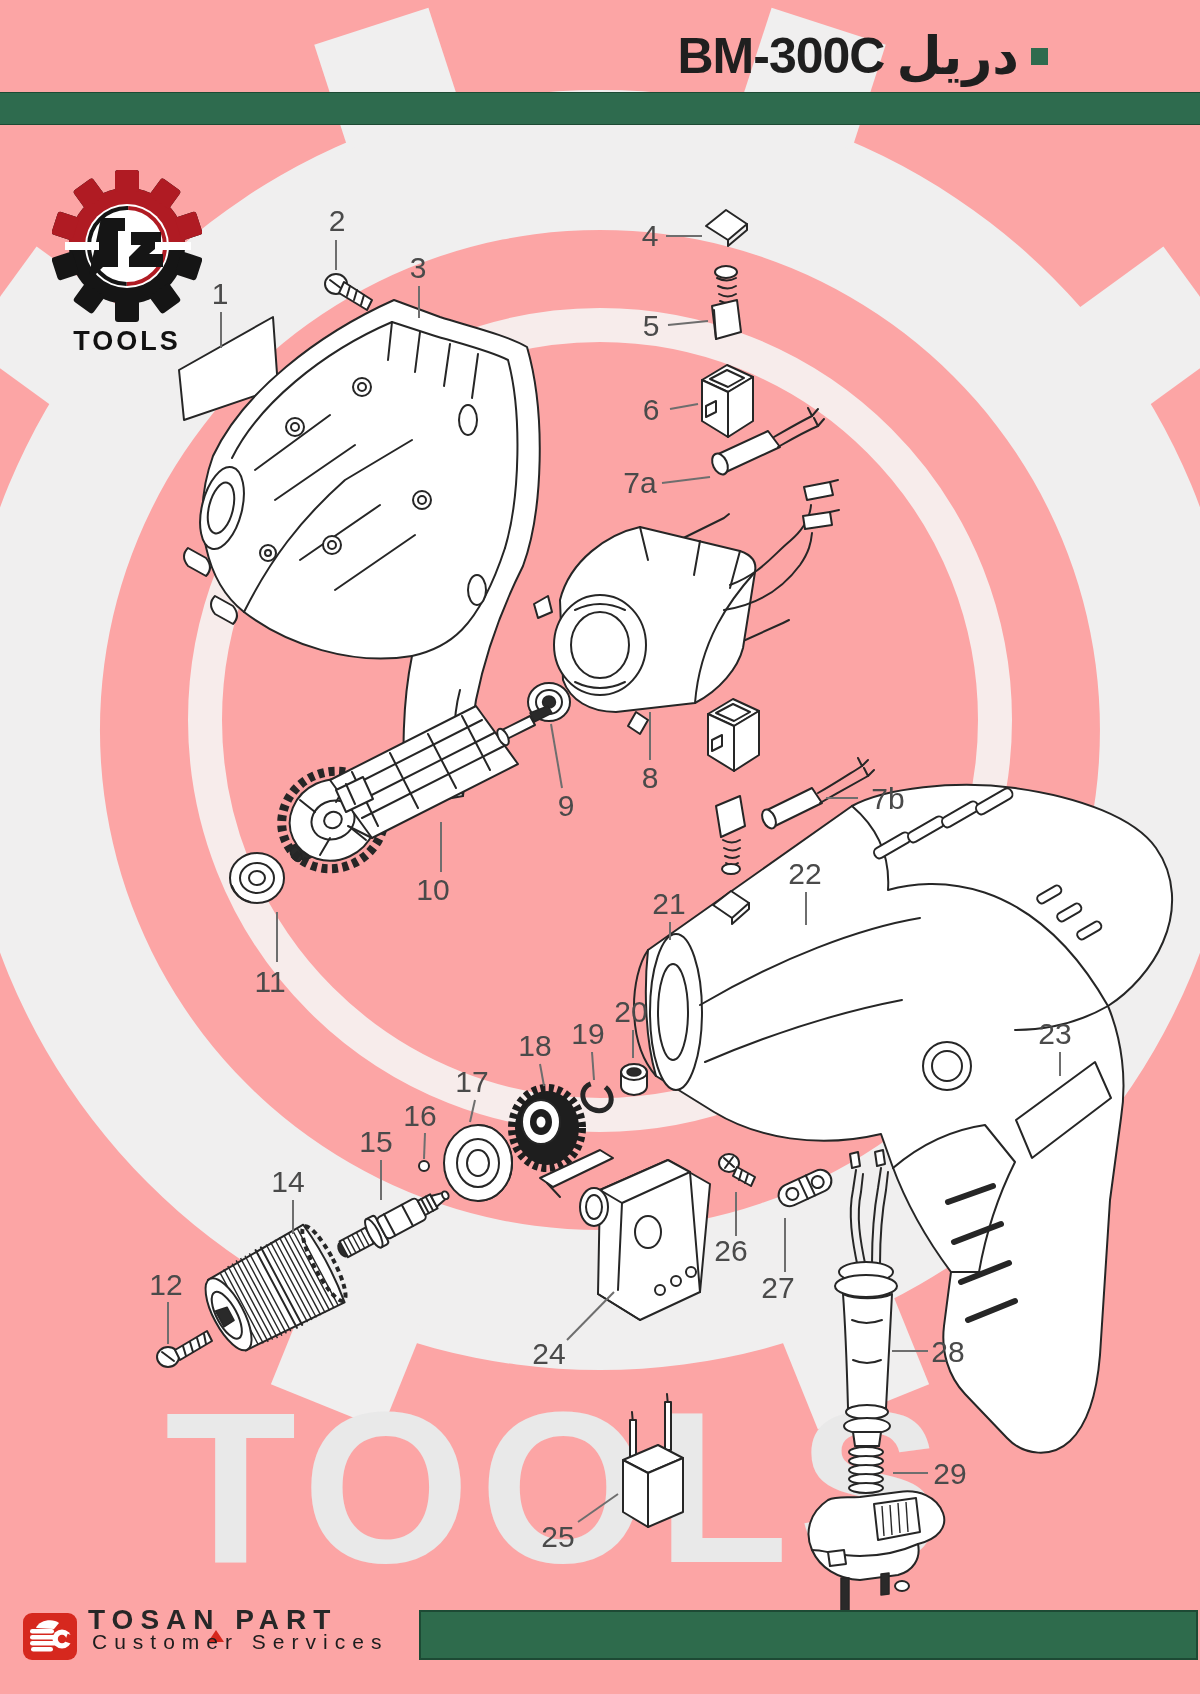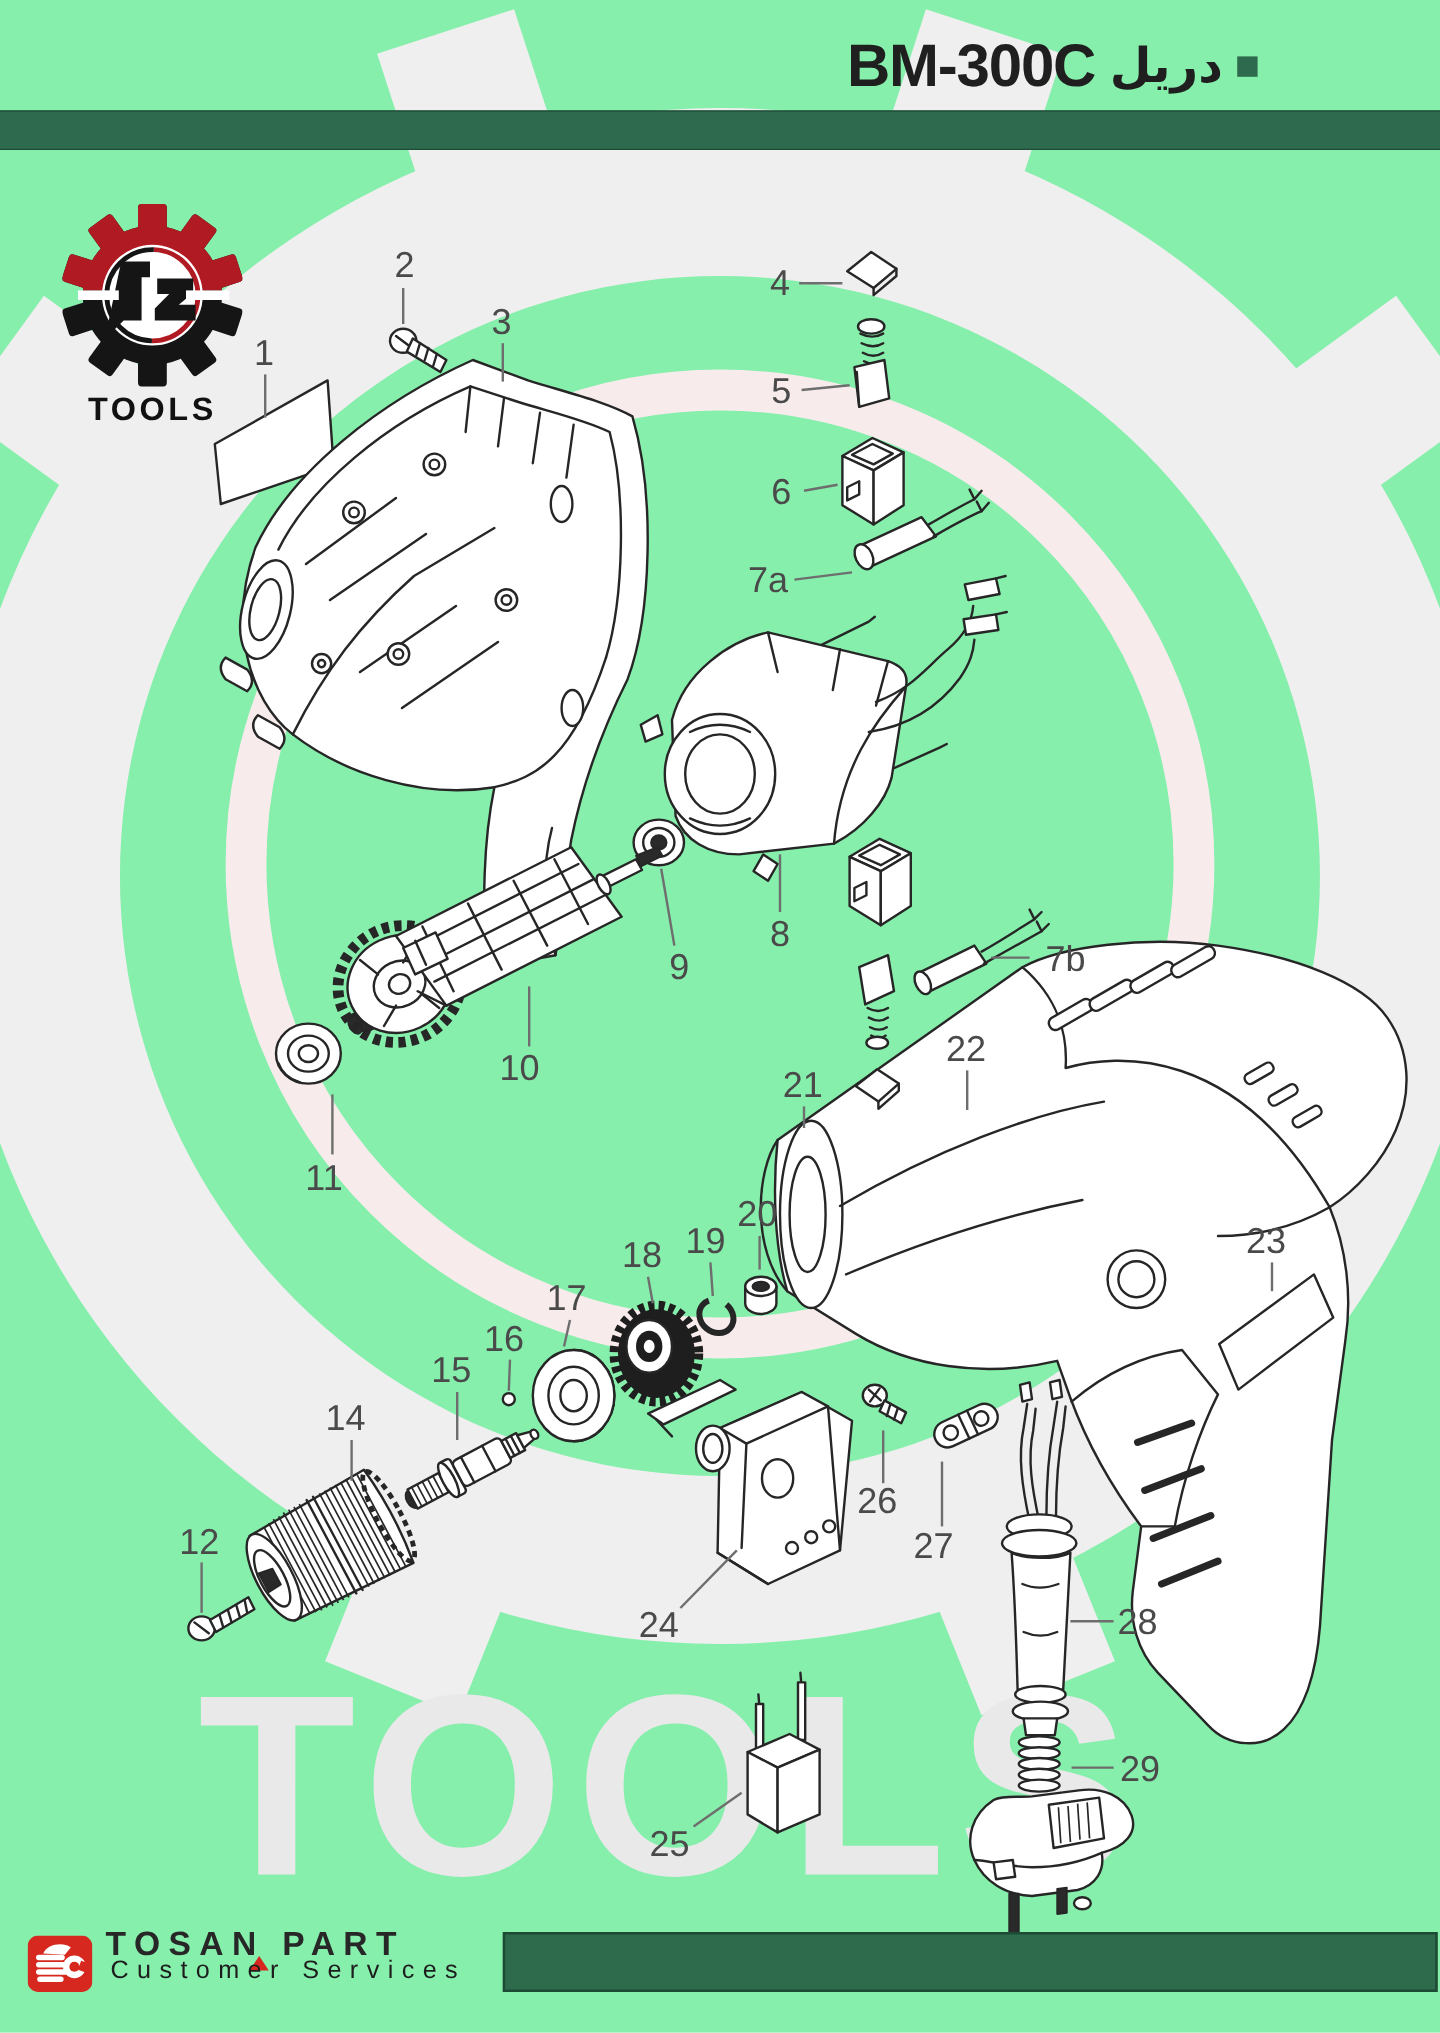--- a/index.html
+++ b/index.html
@@ -1,21 +1,21 @@
 <!DOCTYPE html>
 <html><head>
 <meta charset="utf-8">
 <style>
   html,body{margin:0;padding:0;background:#ffffff;}
-  .page{position:relative;width:1200px;height:1694px;overflow:hidden;background:#86efac;
+  .page{position:relative;width:1200px;height:1694px;overflow:hidden;background:#fca5a5;
         font-family:"Liberation Sans", sans-serif;}
   
   .title-row{position:absolute;top:26px;right:152px;display:flex;align-items:center;gap:12px;z-index:5;}
   .model{font-size:50px;font-weight:bold;color:#1f1f1f;letter-spacing:-1px;}
-  .arabic{font-size:40px;font-weight:bold;color:#1f1f1f;font-family:"DejaVu Sans","Liberation Sans",sans-serif;}
+  .arabic{font-size:52px;font-weight:bold;color:#1f1f1f;font-family:"DejaVu Sans","Liberation Sans",sans-serif;}
   .bullet{width:17px;height:17px;background:#2e6b4e;display:inline-block;}
   .green-bar-top{position:absolute;top:92px;left:0;width:1200px;height:31px;background:#2e6b4e;
                  border-top:1px solid #1d4a34;border-bottom:1px solid #1d4a34;z-index:5;}
   
   .brand-logo{position:absolute;top:168px;left:52px;width:150px;height:192px;z-index:6;}
   .brand-text{position:absolute;left:0;top:158px;width:150px;text-align:center;font-size:27px;
               font-weight:bold;letter-spacing:3px;color:#111;}
   
   .diagram{position:absolute;top:0;left:0;z-index:2;}
   

